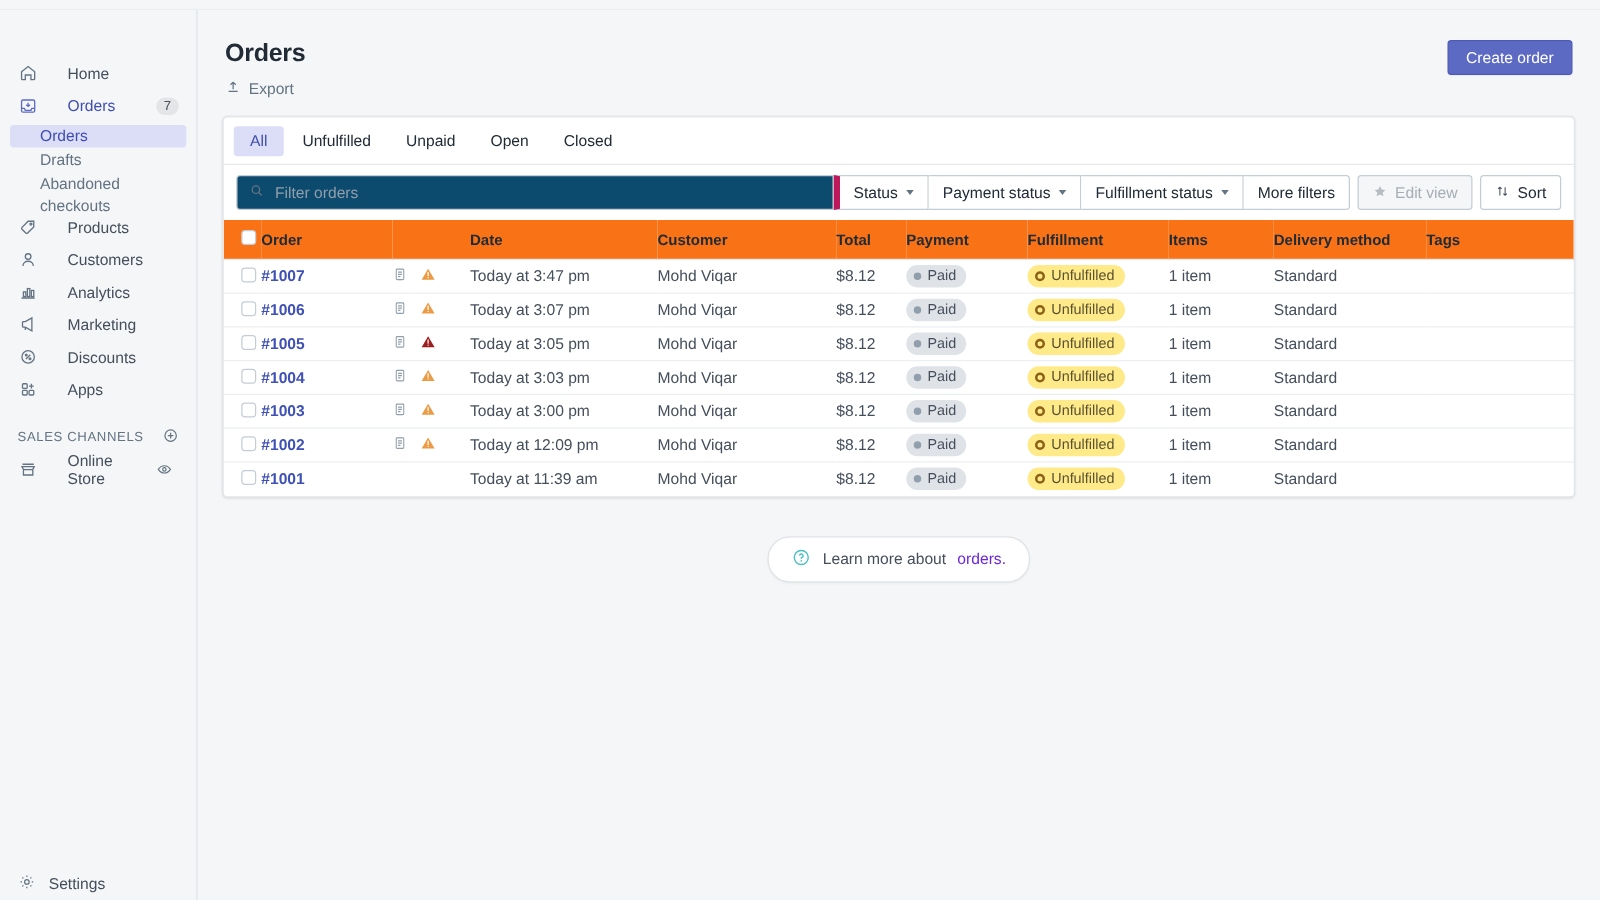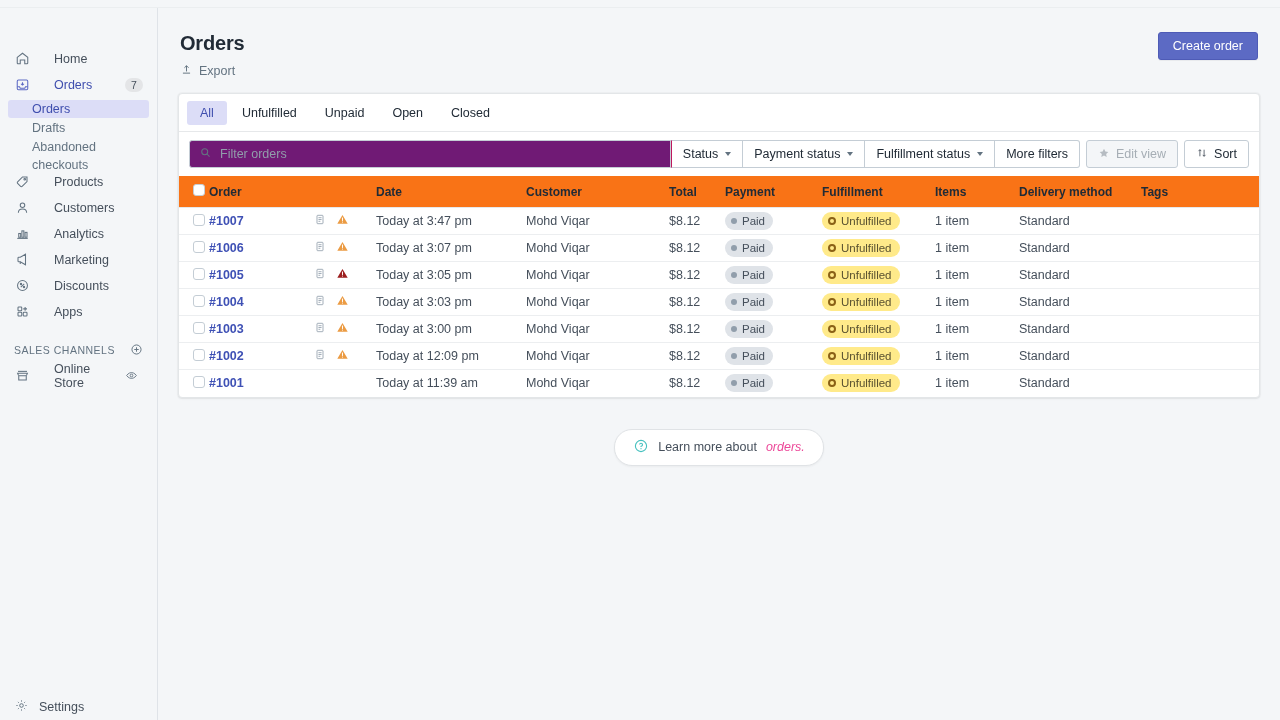--- a/index.html
+++ b/index.html
@@ -84,30 +84,30 @@
   .tab {
     font-size:12.5px; color:#212b36; padding:5px 13px;
     border-radius:3px; cursor:pointer; margin-right:2px;
   }
   .tab.active { background:#dcddf7; color:#3f4eae; }
 
   .filterbar { display:flex; align-items:center; padding:8px 10px; gap:0; }
   .search-wrap {
     flex:1; display:flex; align-items:center; gap:8px;
     border:1px solid #c4cdd5; border-radius:3px 0 0 3px;
-    height:28px; padding:0 9px; background:#701a75;
+    height:28px; padding:0 9px; background:#0c4a6e;
   }
   .search-wrap .ph { color:#919eab; font-size:12.5px; }
   .fbtn {
     height:28px; display:flex; align-items:center; gap:6px;
     border:1px solid #c4cdd5; border-left:none; background:#fff;
     padding:0 11px; font-size:12.5px; color:#212b36; cursor:pointer;
     font-family:inherit; white-space:nowrap;
   }
-  .fbtn.first { border-left:1px solid #be185d;justify-content:flex-end; }
+  .fbtn.first { border-left:5px solid #be185d;justify-content:flex-end; }
   .fbtn.sep { margin-left:6px; border-left:1px solid #c4cdd5; border-radius:3px; }
   .fbtn.disabled { background:#f4f6f8; color:#a6aeb5; border-radius:3px; margin-left:6px; border-left:1px solid #c4cdd5; }
   .fbtn.last { border-radius:0 3px 3px 0; }
   .caret { width:0;height:0;border-left:3.5px solid transparent;border-right:3.5px solid transparent;border-top:4px solid #637381; margin-left:1px; }
 
   table { width:100%; border-collapse:collapse; }
   thead th {
     text-align:left; font-size:12px; font-weight:600; color:#212b36;
     padding:8px 0 8px 0; border-bottom:1px solid #e6e8ea; background:#f97316;
   }
@@ -138,21 +138,21 @@
   .pill-unful { background:#ffea8a; color:#595130; }
   .ring { width:8px;height:8px;border-radius:50%;border:2px solid #8a6116; display:inline-block; box-sizing:border-box; }
 
   .footer-note { display:flex; justify-content:center; margin-top:31px; }
   .note-pill {
     display:inline-flex; align-items:center; gap:9px;
     border:1px solid #e0e3e6; background:#fff;
     border-radius:18px; padding:8px 18px; font-size:12.5px; color:#454f5b;
     box-shadow:0 1px 2px rgba(63,63,68,.05);
   }
-  .note-pill a { color:#ec4899; text-decoration:none;font-style:italic; }
+  .note-pill a { color:#6d28d9; text-decoration:none; }
 </style>
 </head>
 <body>
 
 <div class="topstrip"></div>
 
 <div class="app">
 
   <aside class="sidebar">
 

